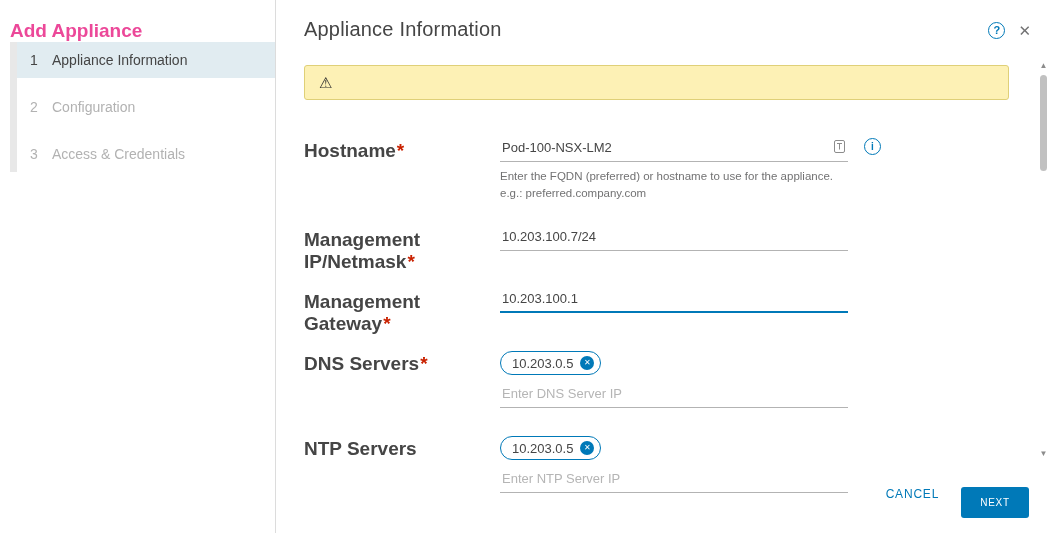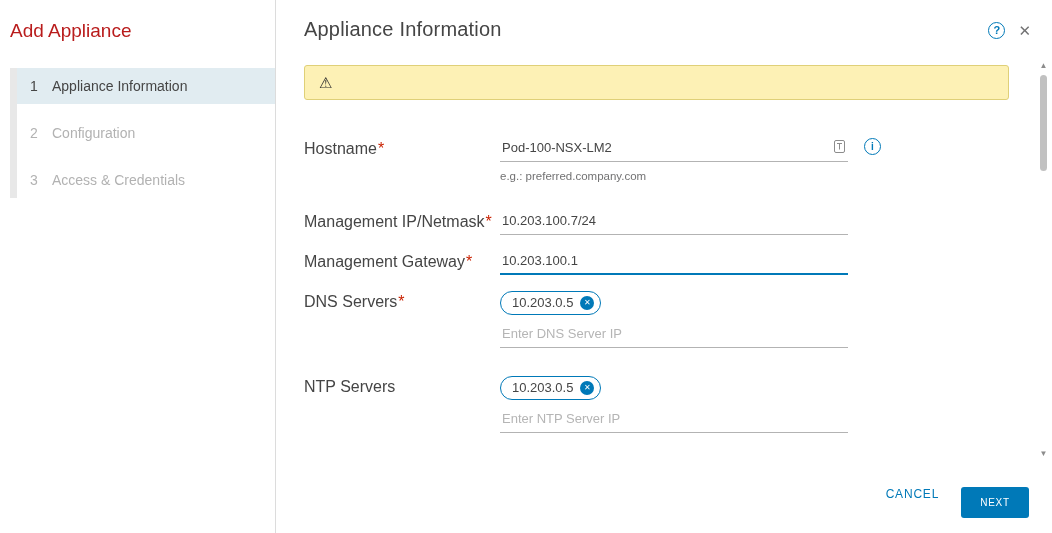--- a/index.html
+++ b/index.html
@@ -12,21 +12,21 @@
   }
   .app { position: relative; width: 1052px; height: 533px; display: flex; }
 
   
   .sidebar {
     width: 276px; height: 100%;
     border-right: 1px solid #dcdcdc;
     padding: 20px 0 0 10px;
     flex: none;
   }
-  .dialog-title { font-size: 19px; font-weight: 400; color: #b91c1c; margin-bottom: 26px; }
+  .dialog-title { font-size: 19px; font-weight: 700; color: #ec4899; }
   .steps { border-left: 7px solid #e8e8e8; }
   .step {
     height: 36px; margin-bottom: 11px;
     display: flex; align-items: center;
     padding-left: 13px;
     font-size: 14px; color: #b2b2b2; cursor: pointer;
   }
   .step .num { width: 22px; flex: none; }
   .step.active { background: var(--active-step-bg, #e1ecf1); color: #454545; }
 
@@ -59,21 +59,21 @@
     display: flex; align-items: center; gap: 10px;
     font-size: 13px; color: #454545;
   }
   .warn-glyph { font-size: 15px; line-height: 1; color: #2d2d2d; flex: none; }
 
   
   .form { margin-top: 38px; }
   .row { display: flex; margin-bottom: 16px; }
   .row.tall { margin-bottom: 26px; }
   .row.chips { margin-bottom: 28px; }
-  .lbl { width: 196px; flex: none; font-size: 16px; font-weight: 400; color: #454545; padding-top: 2px; }
+  .lbl { width: 196px; flex: none; font-size: 19px; font-weight: 700; color: #454545; padding-top: 2px; }
   .req { color: var(--danger, #c92100); margin-left: 1px; }
   .field { width: 348px; flex: none; position: relative; }
   input.line {
     width: 100%;
     border: none; border-bottom: 1px solid #b3b3b3;
     font-family: "Liberation Sans", sans-serif;
     font-size: 13px; color: #454545;
     padding: 0 18px 6px 2px;
     background: transparent; outline: none;
   }
@@ -183,20 +183,21 @@
           <div class="field">
             <input class="line" type="text" value="Pod-100-NSX-LM2" style="">
             <span class="adorn-icon">
               <svg width="11" height="13" viewBox="0 0 11 13">
                 <rect x="0.5" y="0.5" width="10" height="12" rx="1.5" fill="none" stroke="#8c8c8c"></rect>
                 <line x1="3" y1="3.5" x2="8" y2="3.5" stroke="#8c8c8c"></line>
                 <line x1="5.5" y1="3.5" x2="5.5" y2="9.5" stroke="#8c8c8c"></line>
               </svg>
             </span>
             <div class="helper">
+              <span>Enter the FQDN (preferred) or hostname to use for the appliance.</span>
               <span>e.g.: preferred.company.com</span>
             </div>
           </div>
           <span class="info-icon">i</span>
         </div>
 
         <div class="row">
           <div class="lbl">
             <span>Management IP/Netmask</span><span class="req">*</span>
           </div>

